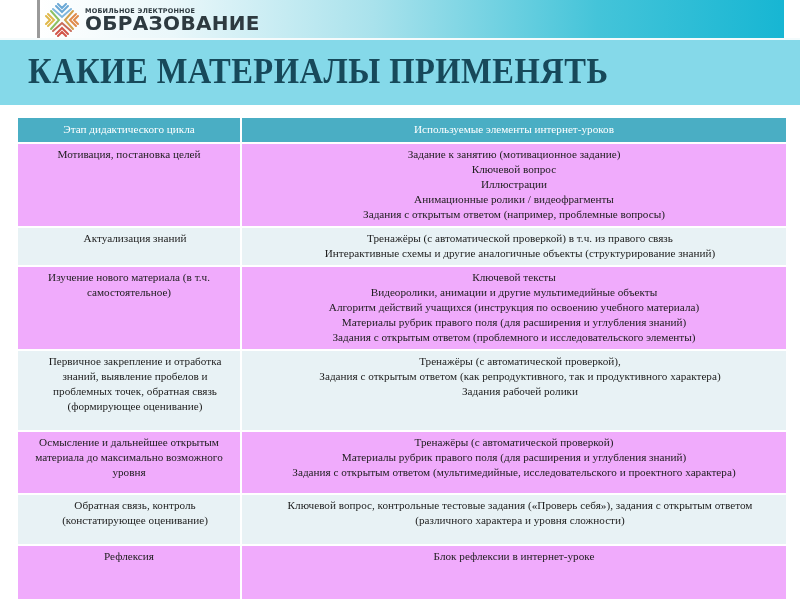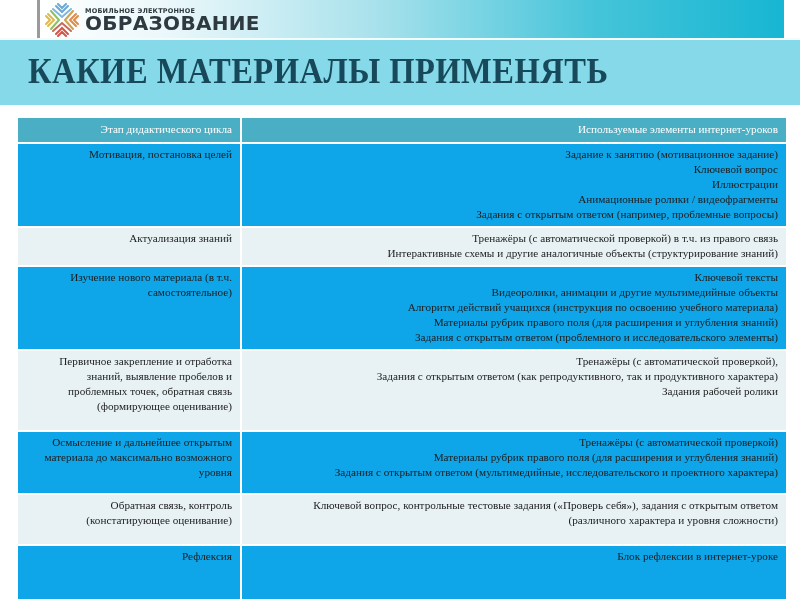--- a/index.html
+++ b/index.html
@@ -9,23 +9,23 @@
   .topbar-edge { position:absolute; left:0; top:0; width:3px; height:38px; background:#9a9a9a; }
   .logo { position:absolute; left:8px; top:3px; width:34px; height:34px; }
   .brand { position:absolute; left:48px; top:7px; color:#2e3a40; font-family:"DejaVu Sans", sans-serif; }
   .brand-small { font-size:6.5px; font-weight:bold; letter-spacing:0.2px; line-height:8px; display:block; }
   .brand-big { font-size:20px; font-weight:bold; line-height:16px; display:block; letter-spacing:0.3px; }
   .divider { position:absolute; left:0; top:38px; width:800px; height:2px; background:#f4fbfc; }
   .title-band { position:absolute; left:0; top:40px; width:800px; height:65px; background:#85d9e9; }
   .title { position:absolute; left:28px; top:52px; margin:0; font-family:"Liberation Serif", serif; font-weight:bold;
     font-size:35px; color:#17495a; letter-spacing:0.5px; transform:scaleX(0.93); transform-origin:left center; white-space:nowrap; }
   table.grid { position:absolute; left:18px; top:116px; width:772px; border-collapse:separate; border-spacing:2px 2px; table-layout:fixed; margin-left:-2px; }
-  table.grid th, table.grid td { font-size:11.2px; line-height:15px; vertical-align:top; text-align:right; padding:3px 8px 4px 8px; color:#1d1d1d; }
+  table.grid th, table.grid td { font-size:11.2px; line-height:15px; vertical-align:top; text-align:center; padding:3px 8px 4px 8px; color:#1d1d1d; }
   table.grid th { background:#4aaec4; color:#ffffff; font-weight:normal; height:16px; padding-top:4px; }
-  table.grid tr.odd td { background:#0ea5e9; }
+  table.grid tr.odd td { background:#f0abfc; }
   table.grid tr.even td { background:#e8f2f5;padding-left:20px; }
   .col1 { width:206px; }
   .line { display:block; white-space:nowrap; }
 </style>
 </head>
 <body>
 
 <div class="topbar">
   <div class="topbar-edge"></div>
   <svg class="logo" viewBox="0 0 34 34">

